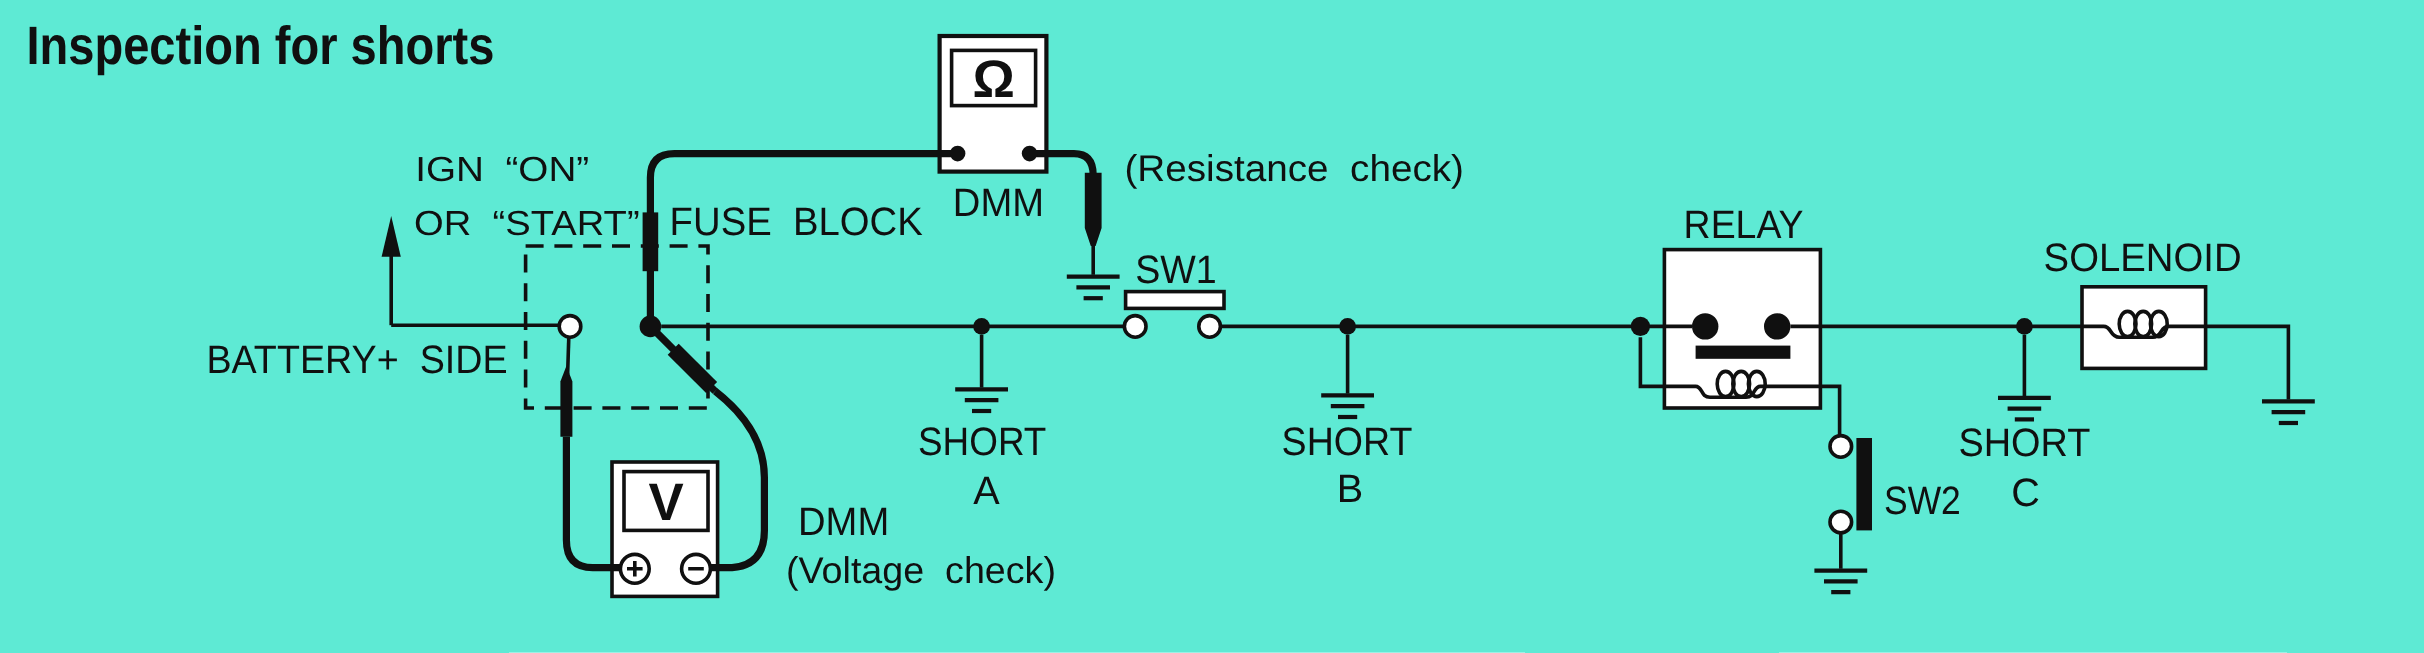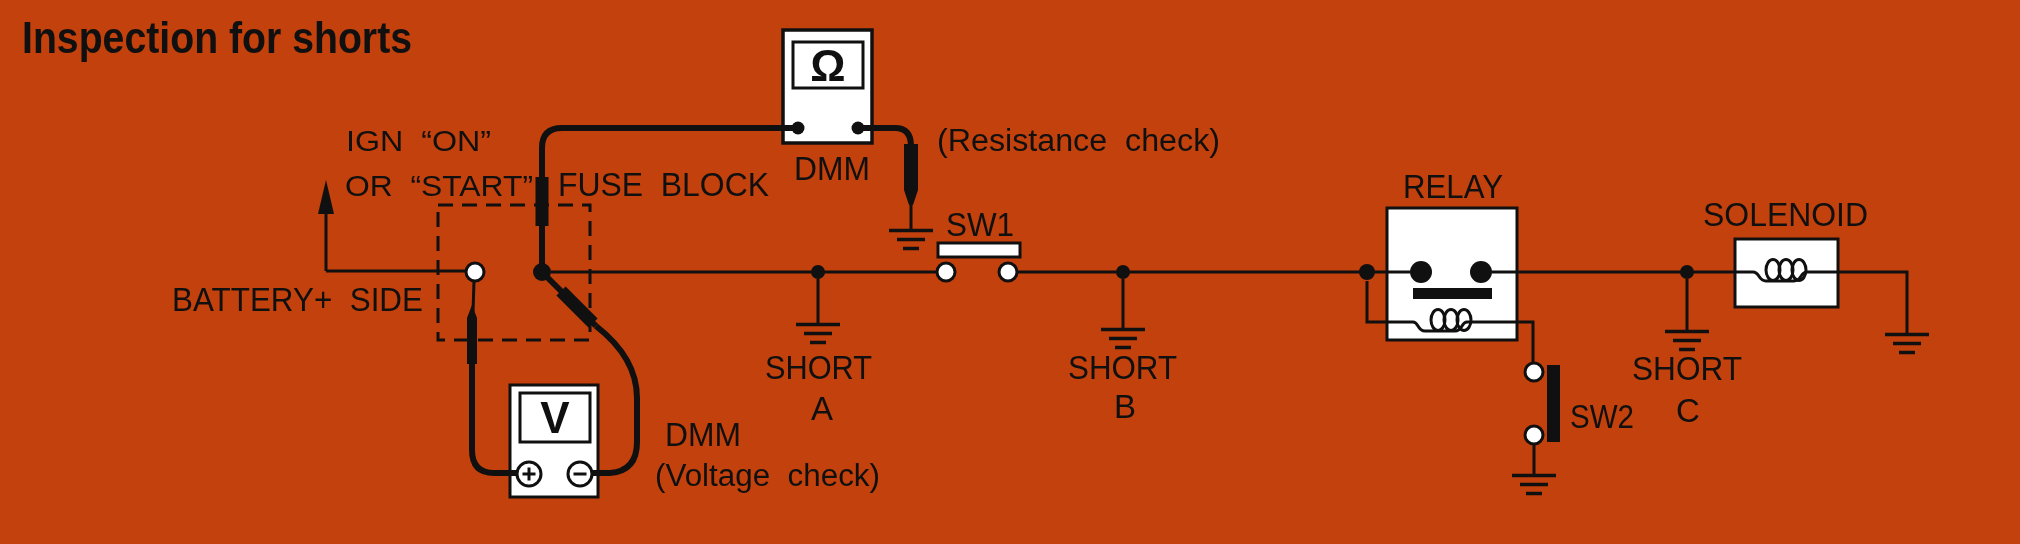--- a/index.html
+++ b/index.html
@@ -1,16 +1,16 @@
 <!DOCTYPE html>
 <html><head>
 <meta charset="utf-8">
 <style>
   html,body{margin:0;padding:0;background:#fff;}
-  .stage{position:relative;width:2020px;height:544px;background:#c2410c;overflow:hidden;}
+  .stage{position:relative;width:2020px;height:544px;background:#5eead4;overflow:hidden;}
   svg{position:absolute;left:0;top:0;}
   svg text{font-family:"Liberation Sans","DejaVu Sans",sans-serif;fill:#101010;white-space:pre;}
   .title{font-size:45px;font-weight:bold;}
   .lbl{font-size:33px;}
   .lbl-sm{font-size:29px;}
   .note{font-size:31px;}
   .meter-glyph{font-size:44px;font-weight:bold;text-anchor:middle;}
   .wire{stroke:#101010;stroke-width:3;fill:none;}
   .wire-thick{stroke:#101010;stroke-width:6;fill:none;}
   .outline{stroke:#101010;stroke-width:3;fill:#fff;}

